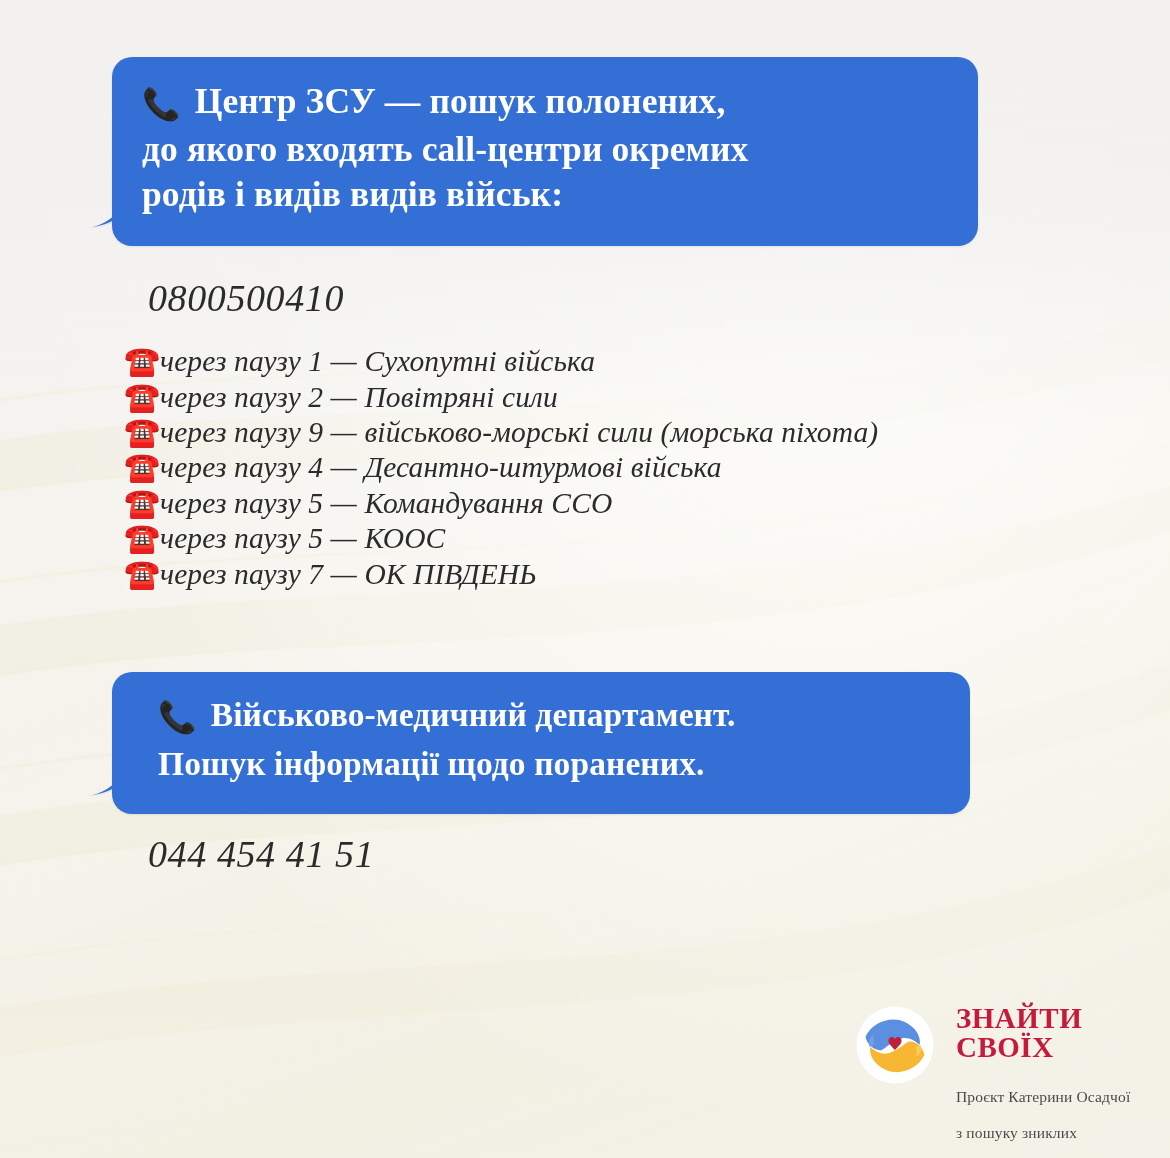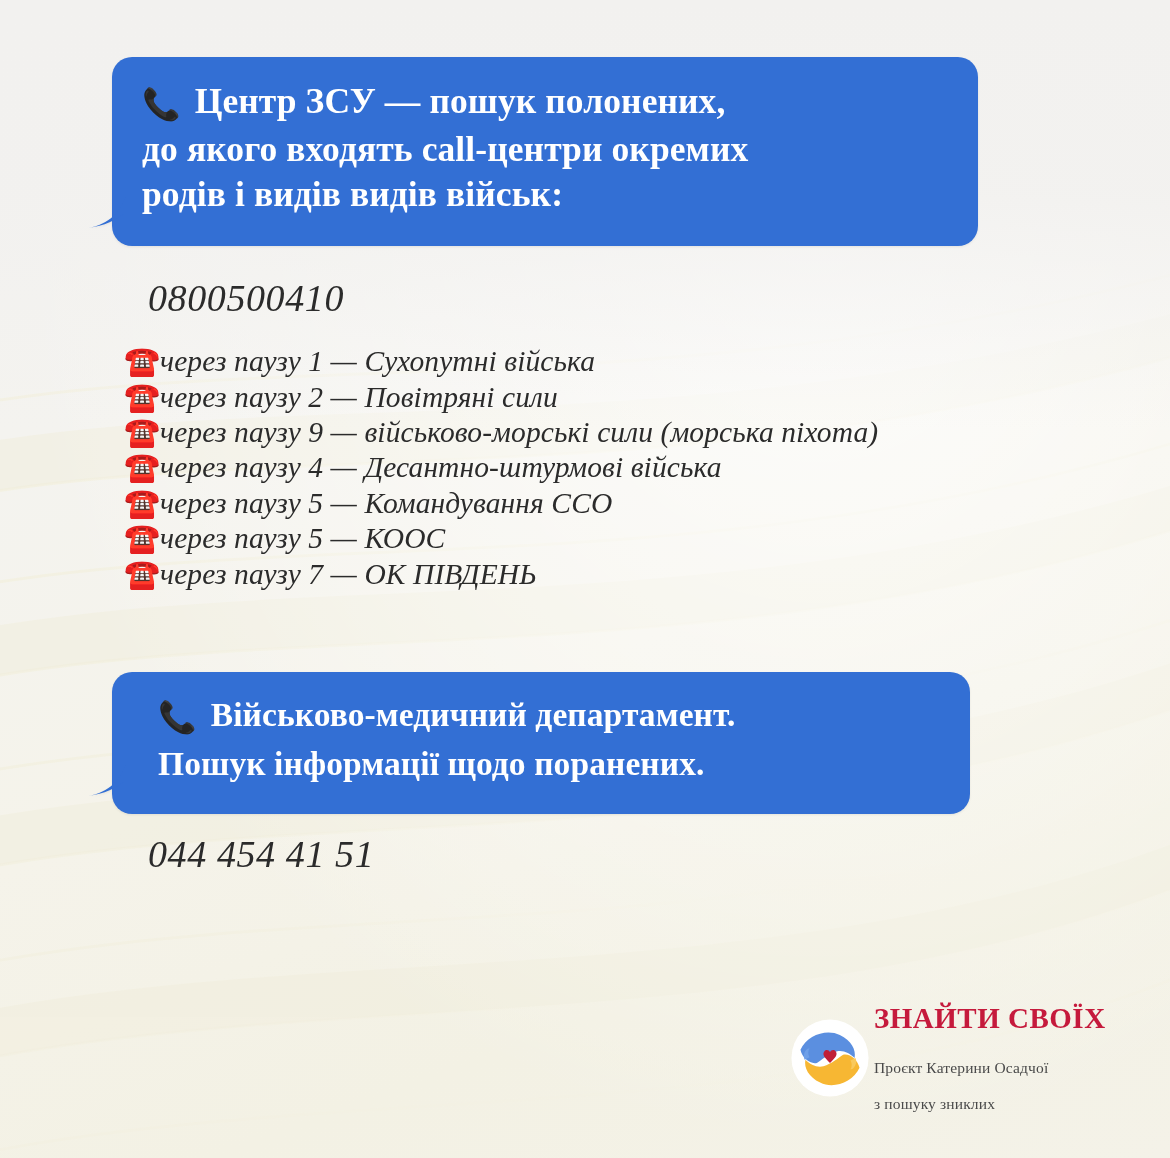--- a/index.html
+++ b/index.html
@@ -93,22 +93,22 @@
   }
   .list-row .row-text{
     font-style:italic;
     font-size:29.5px;
     color:#2b2b2b;
     white-space:nowrap;
     letter-spacing:.1px;
   }
   
   #logo{
-    position:absolute;left:789px;top:1004px;
-    display:flex;align-items:center;gap:3px;
+    position:absolute;left:854px;top:1004px;
+    display:flex;gap:20px;
   }
   #logo-mark{width:82px;height:82px;flex:0 0 82px;}
   #logo-text{display:flex;flex-direction:column;line-height:1;}
   .logo-title{
     color:#c51a3c;font-weight:bold;font-size:29px;
     letter-spacing:.5px;margin-bottom:7px;
   }
   .logo-sub{
     color:#4a4a4a;font-size:15.5px;letter-spacing:.15px;margin-top:20px;
   }

